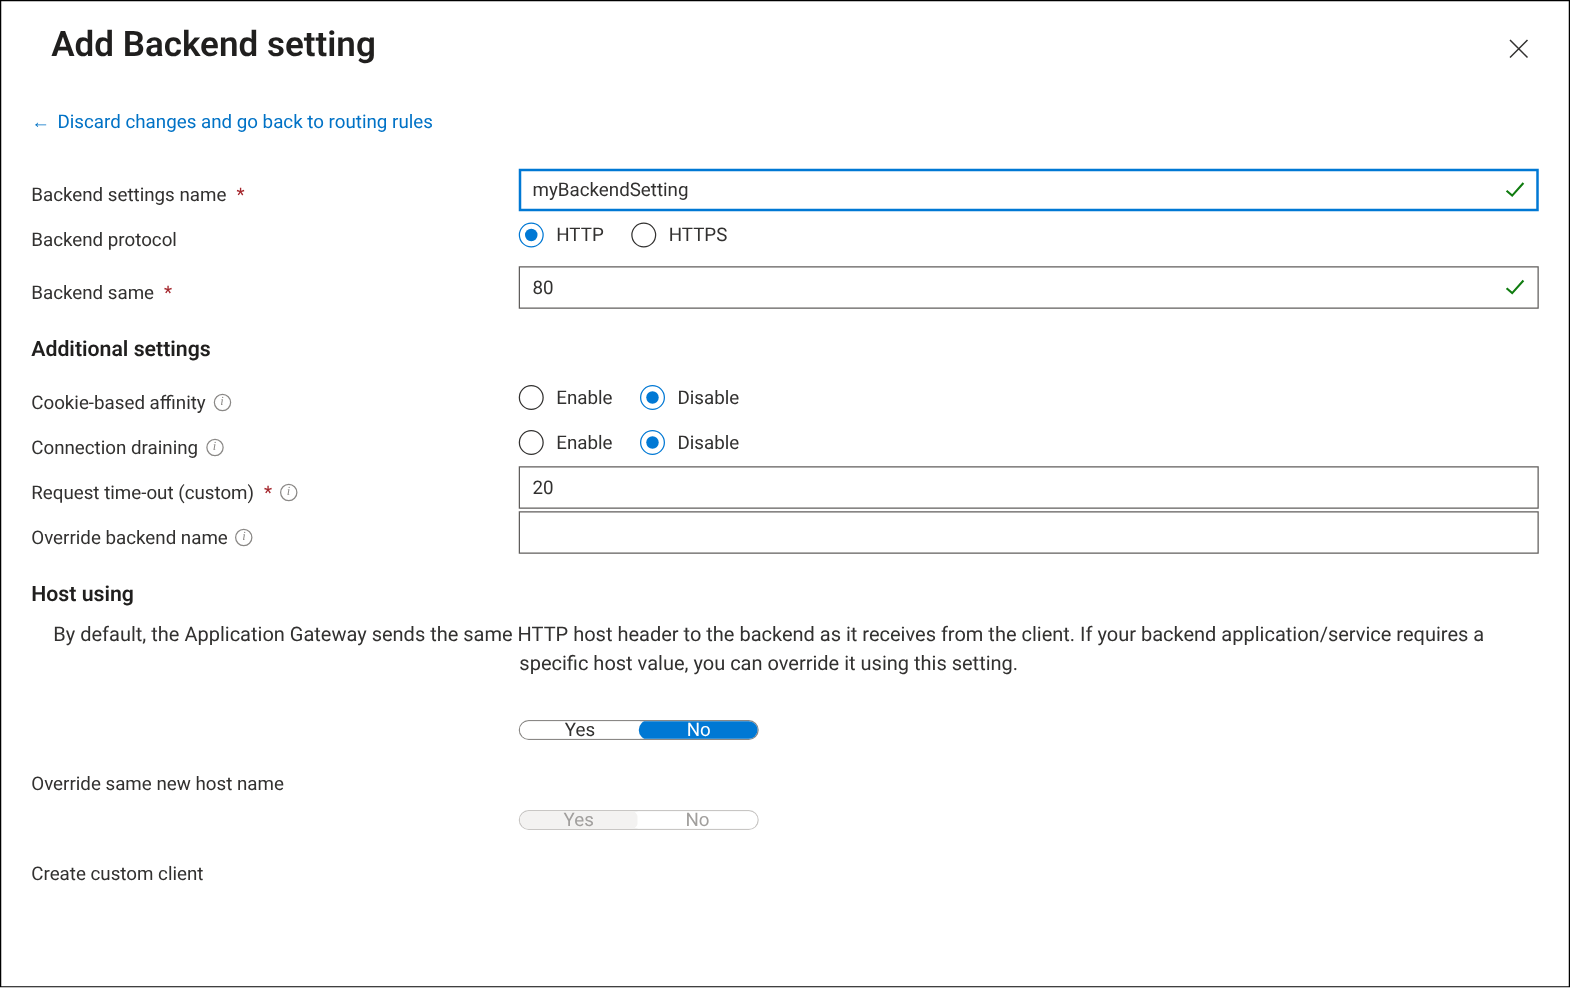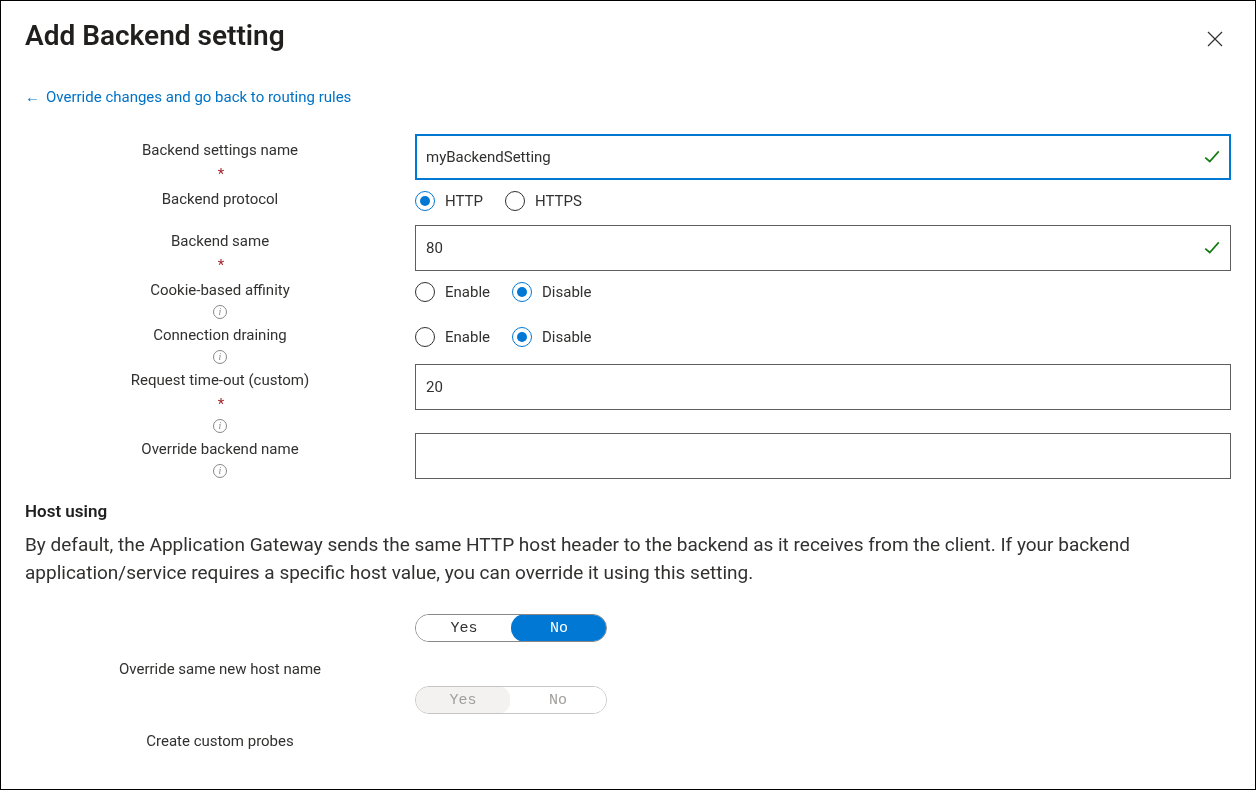--- a/index.html
+++ b/index.html
@@ -17,21 +17,21 @@
     padding: 18px 24px 24px 24px;
     position:relative;
     overflow:hidden;
   }
   .header-row {
     display:flex;
     align-items:flex-start;
     justify-content:space-between;
   }
   h1.title {
-    margin:0 0 36px 0;
+    margin:0 0 36px 16px;
     font-size:28px;
     font-weight:600;
     color:#201f1e;
   }
   .close-btn {
     width:32px; height:32px;
     display:flex; align-items:center; justify-content:center;
     cursor:pointer;
     color:#323130;
     margin-top:4px;
@@ -55,21 +55,20 @@
     align-items:start;
   }
   .label-col {
     padding-top:7px;
     font-size:15px;
     color:#323130;
     display:flex;
     align-items:center;
     gap:6px;
     white-space:nowrap;
-    flex-direction:column;
   }
   .req { color:#a4262c; margin-left:2px; }
   .info-icon {
     width:14px; height:14px;
     border:1px solid #8a8886;
     border-radius:50%;
     display:inline-flex;
     align-items:center;
     justify-content:center;
     font-size:10px;
@@ -86,21 +85,21 @@
   .section-head {
     font-size:17px;
     font-weight:600;
     margin:22px 0 10px 0;
     color:#201f1e;
   }
 
   
   .txt {
     width:100%;
-    height:46px;
+    height:34px;
     border:1px solid #605e5c;
     font-size:15px;
     padding:0 34px 0 10px;
     color:#323130;
     font-family:inherit;
     outline:none;
     background:#fff;
   }
   .txt.focused {
     border:2px solid #0078d4;
@@ -138,22 +137,21 @@
     width:10px; height:10px; border-radius:50%;
     background:#0078d4;
   }
 
   
   .segmented {
     display:inline-flex;
     border:1px solid #8a8886;
     border-radius:20px;
     overflow:hidden;
-    height:28px;
-    font-family:Liberation Mono, monospace;
+    height:16px;
   }
   .segmented .seg {
     min-width:96px;
     display:flex; align-items:center; justify-content:center;
     font-size:15px;
     cursor:pointer;
     padding:0 10px;
     background:#fff;
     color:#323130;
   }
@@ -172,44 +170,45 @@
     cursor:default;
   }
   .segmented.disabled .seg.selected {
     background:#f3f2f1;
     color:#a19f9d;
     border-radius:20px;
     margin:-1px;
   }
 
   .hostname-desc {
-    font-size:19px;
+    font-size:16px;
     color:#323130;
     max-width:1180px;
     margin:6px 0 24px 0;
     line-height:1.45;
+    text-align:center;
   }
 </style>
 </head>
 <body>
 
 <div class="panel">
 
   <div class="header-row">
     <h1 class="title">Add Backend setting</h1>
     <div class="close-btn">
       <svg width="16" height="16" viewBox="0 0 16 16">
           <path d="M1 1 L15 15 M15 1 L1 15" stroke="#323130" stroke-width="1.2" fill="none"></path>
         </svg>
     </div>
   </div>
 
   <a class="back-link">
     <span class="arrow">←</span>
-    <span>Override changes and go back to routing rules</span>
+    <span>Discard changes and go back to routing rules</span>
   </a>
 
   
   <div class="form-grid">
 
     <div class="row">
       <div class="label-col">
         <span>Backend settings name</span>
         <span class="req">*</span>
       </div>
@@ -255,20 +254,21 @@
             <svg width="18" height="18" viewBox="0 0 16 16">
                 <path d="M2 8.5 L6 12 L14 3" stroke="#107c10" stroke-width="1.5" fill="none"></path>
               </svg>
           </span>
         </div>
       </div>
     </div>
   </div>
 
   
+  <div class="section-head">Additional settings</div>
 
   <div class="form-grid">
 
     <div class="row">
       <div class="label-col">
         <span>Cookie-based affinity</span>
         <span class="info-icon">i</span>
       </div>
       <div class="ctrl-col">
         <div class="radio-grp">
@@ -351,19 +351,19 @@
       <div class="label-col"></div>
       <div class="ctrl-col">
         <div class="segmented disabled">
           <div class="seg selected">Yes</div>
           <div class="seg">No</div>
         </div>
       </div>
     </div>
 
     <div class="row">
-      <div class="label-col" style="padding-top:14px">Create custom probes</div>
+      <div class="label-col" style="padding-top:14px">Create custom client</div>
       <div class="ctrl-col"></div>
     </div>
 
   </div>
 
 </div>
 
 </body></html>

